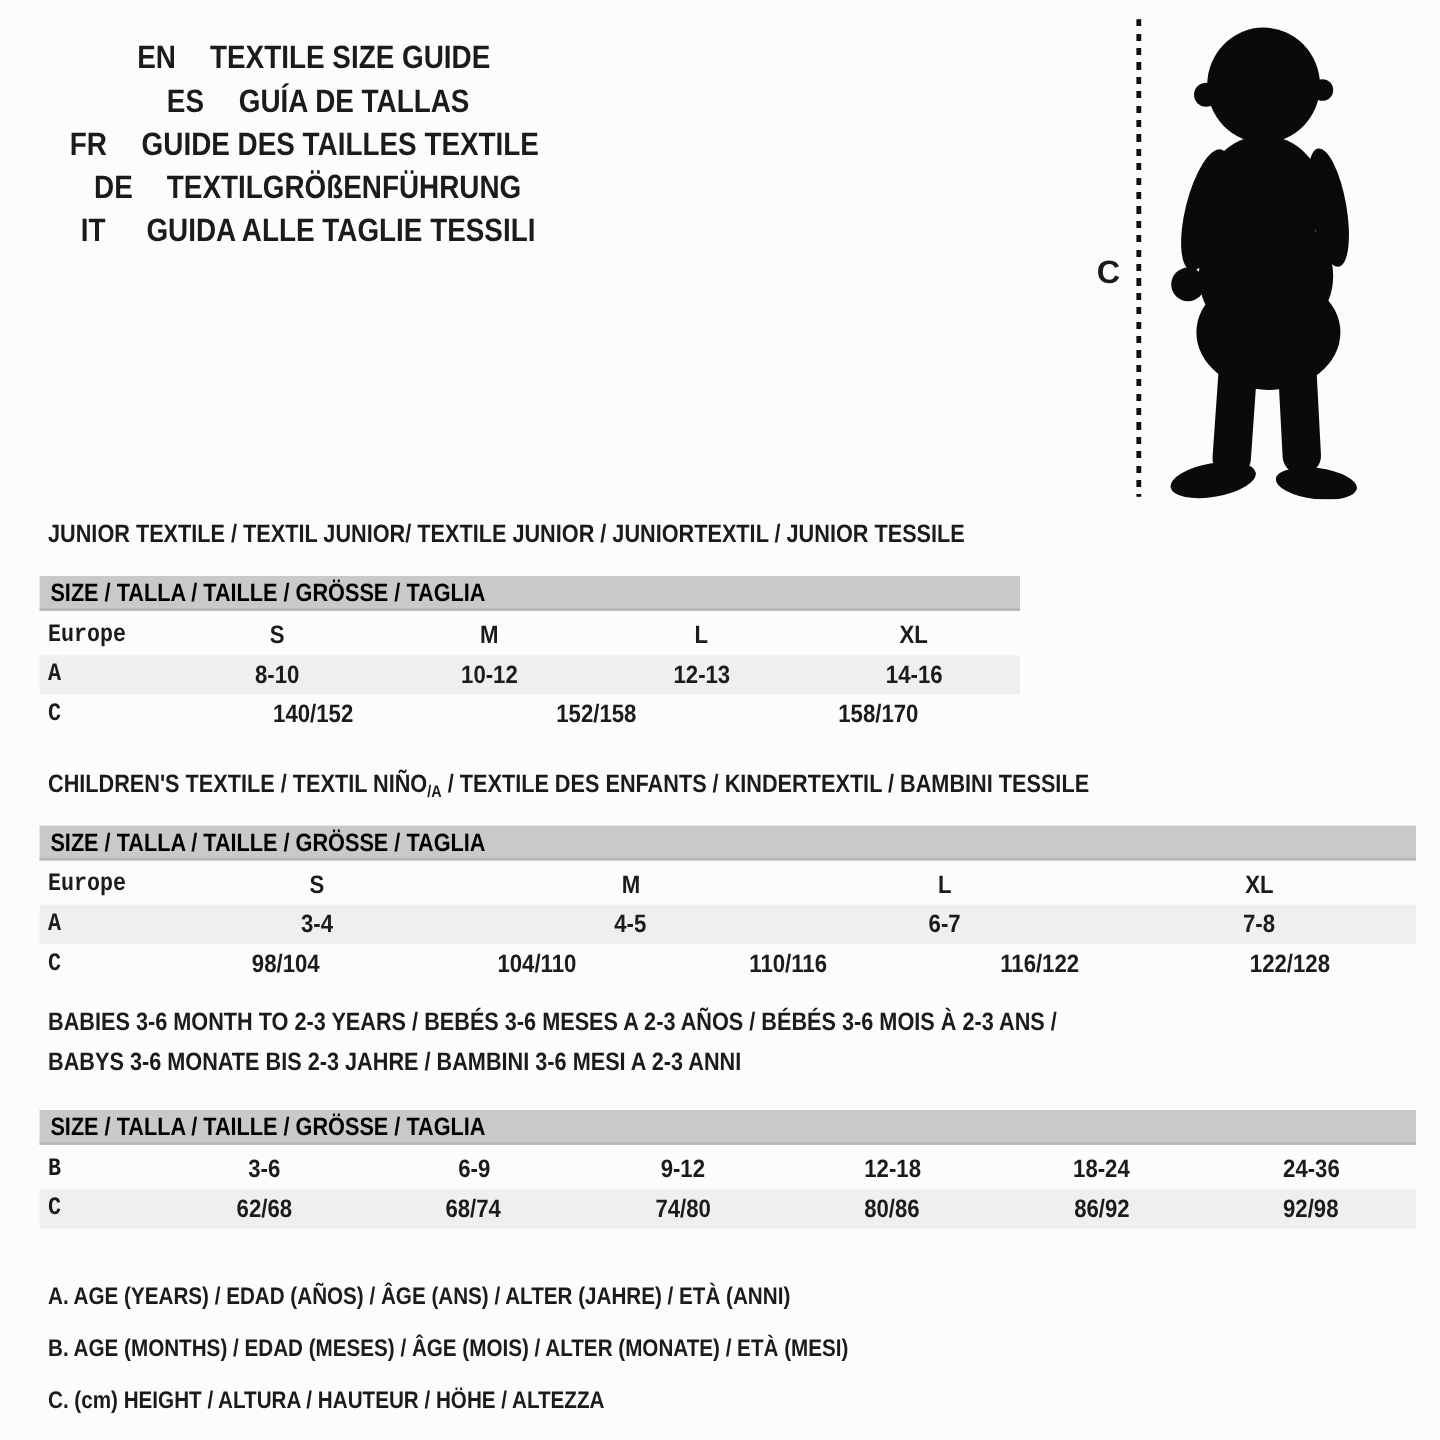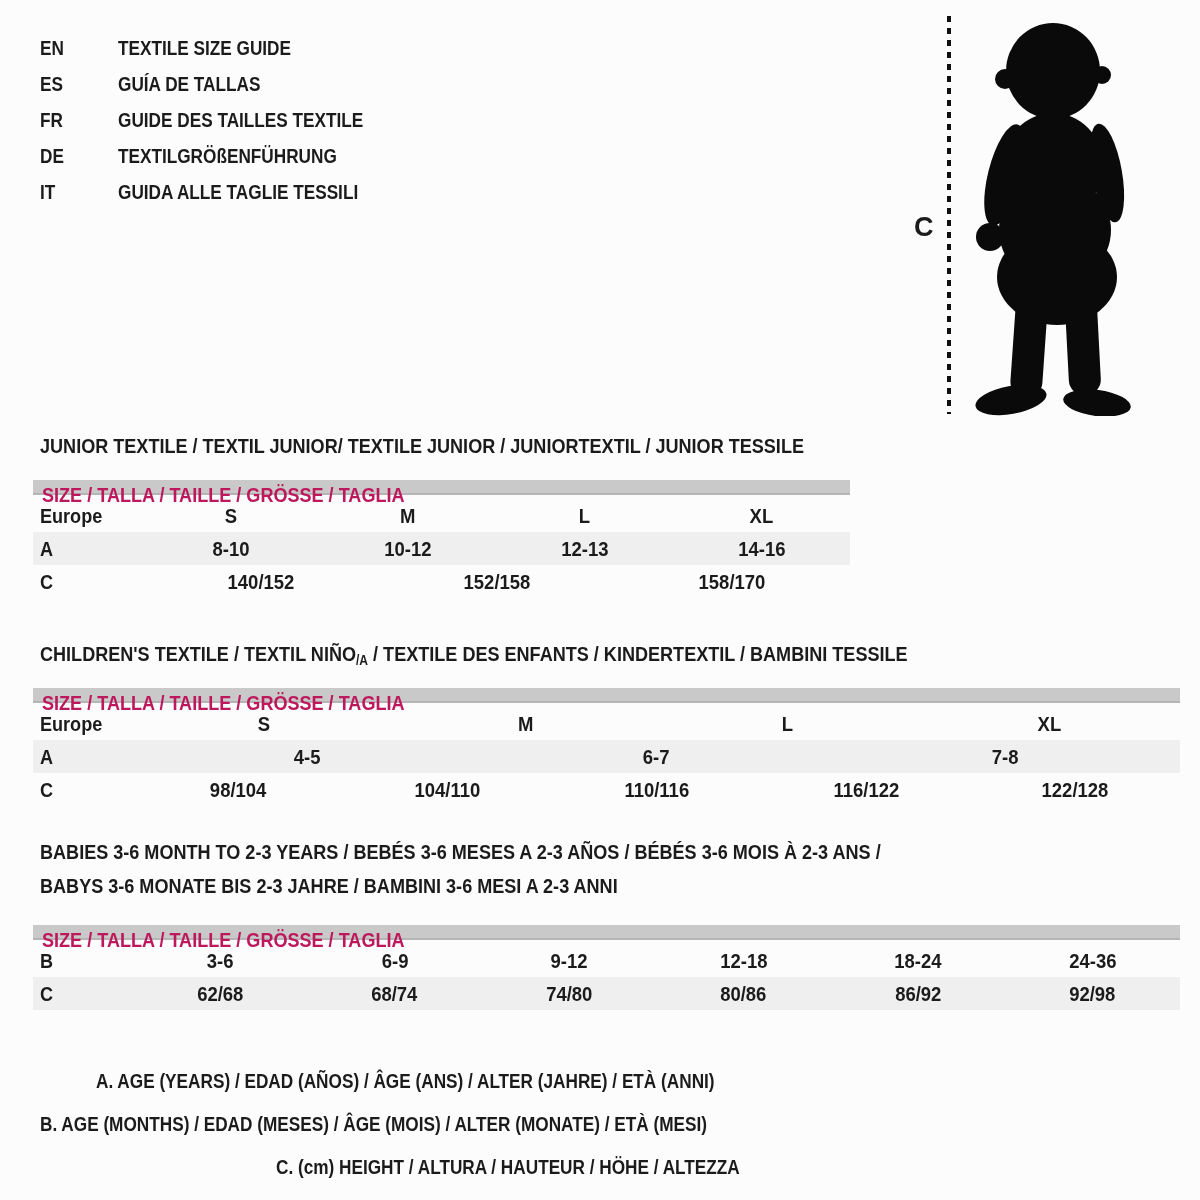--- a/index.html
+++ b/index.html
@@ -22,55 +22,55 @@
   }
   .cond-c {          
     display: inline-block;
     transform: scaleX(0.88);
     transform-origin: 50% 50%;
     white-space: nowrap;
   }
 
   
   #lang-block { position: absolute; left: 40px; top: 30px; }
-  .lang-row { height: 36px; line-height: 36px; font-size: 20px; }
+  .lang-row { height: 36px; line-height: 36px; font-size: 27px; text-align: center; }
   .lang-code { display: inline-block; width: 78px; }
 
   
   #figure { position: absolute; left: 890px; top: 12px; width: 300px; height: 408px; }
   #measure-line {
     position: absolute; left: 57px; top: 4px; width: 4px; height: 398px;
     background: repeating-linear-gradient(to bottom, #101010 0 6px, rgba(0,0,0,0) 6px 12px);
   }
   #measure-label { position: absolute; left: 24px; top: 200px; font-size: 27px; }
   #toddler { position: absolute; left: 75px; top: 2px; width: 172px; height: 402px; }
 
   
   .section-title { position: absolute; left: 40px; font-size: 21px; }
   .title-sub { font-size: 14px; vertical-align: -4px; }
 
   .sg-table { position: absolute; left: 33px; }
   .size-bar {
-    height: 15px; line-height: 29px;
+    height: 29px; line-height: 29px;
     background: #c9c9c9;
     border-bottom: 2px solid #b5b5b5;
-    color: #be185d;
+    color: #000000;
     font-size: 21px;
     padding-left: 9px;
     margin-bottom: 4px;
   }
   .t-row { display: flex; height: 33px; line-height: 33px; font-size: 21px; }
   .t-row.alt { background: #efefef; }
-  .c-label { padding-left: 7px; }
+  .c-label { padding-left: 7px; font-family: Liberation Mono, monospace; }
   .jr .c-label { width: 110px; }
   .wide .c-label { width: 100px; }
   .c-val { flex: 1 1 0; text-align: center; }
 
   
-  #legend { position: absolute; left: 40px; top: 1060px; text-align: right; }
+  #legend { position: absolute; left: 40px; top: 1060px; }
   .legend-line { height: 43px; line-height: 43px; font-size: 20px; }
 </style>
 </head>
 <body>
 
 <div id="canvas">
 
   <div id="lang-block">
     <div class="lang-row">
       <span class="lang-code cond">EN</span><span class="cond">TEXTILE SIZE GUIDE</span>
@@ -150,20 +150,21 @@
     </div>
     <div class="t-row">
       <span class="c-label"><span class="cond">Europe</span></span>
       <span class="c-val"><span class="cond-c">S</span></span>
       <span class="c-val"><span class="cond-c">M</span></span>
       <span class="c-val"><span class="cond-c">L</span></span>
       <span class="c-val"><span class="cond-c">XL</span></span>
     </div>
     <div class="t-row alt">
       <span class="c-label"><span class="cond">A</span></span>
+      <span class="c-val"><span class="cond-c">3-4</span></span>
       <span class="c-val"><span class="cond-c">4-5</span></span>
       <span class="c-val"><span class="cond-c">6-7</span></span>
       <span class="c-val"><span class="cond-c">7-8</span></span>
     </div>
     <div class="t-row">
       <span class="c-label"><span class="cond">C</span></span>
       <span class="c-val"><span class="cond-c">98/104</span></span>
       <span class="c-val"><span class="cond-c">104/110</span></span>
       <span class="c-val"><span class="cond-c">110/116</span></span>
       <span class="c-val"><span class="cond-c">116/122</span></span>

